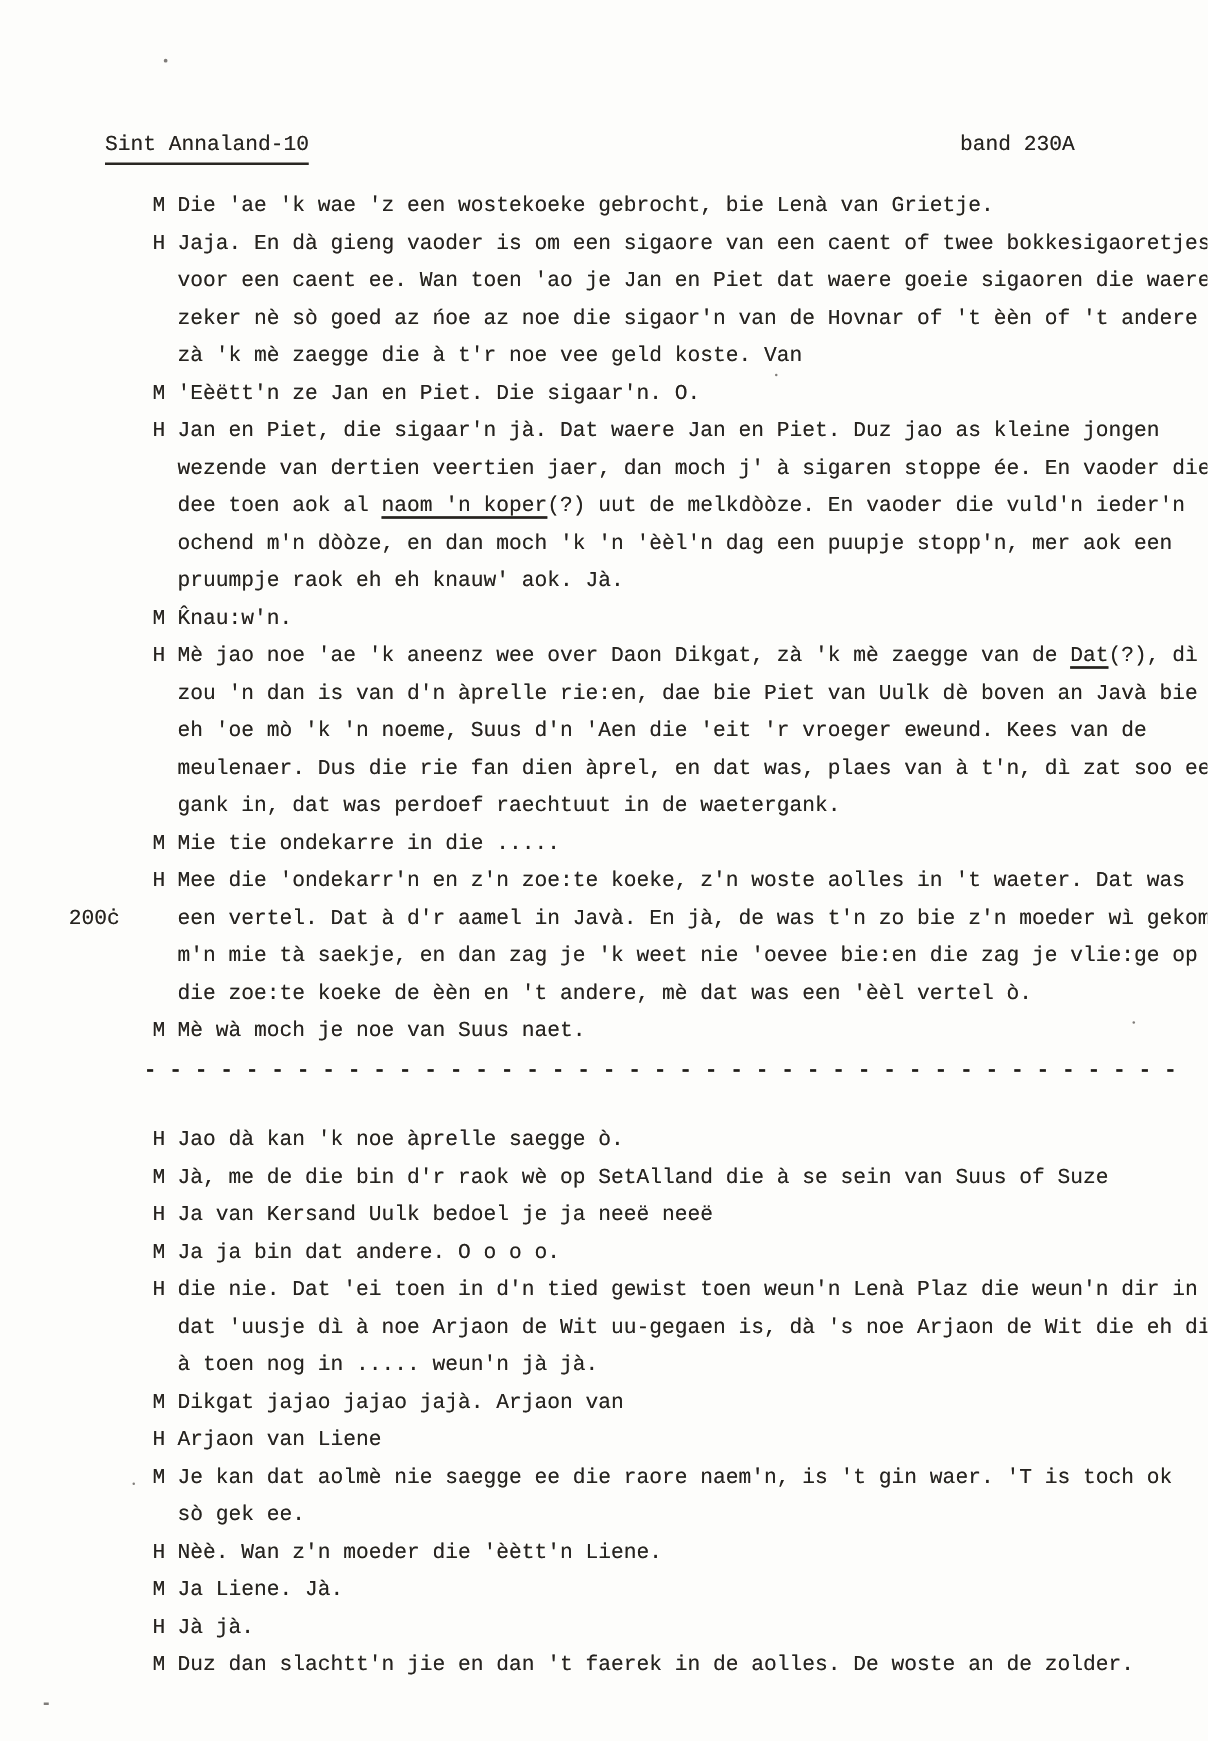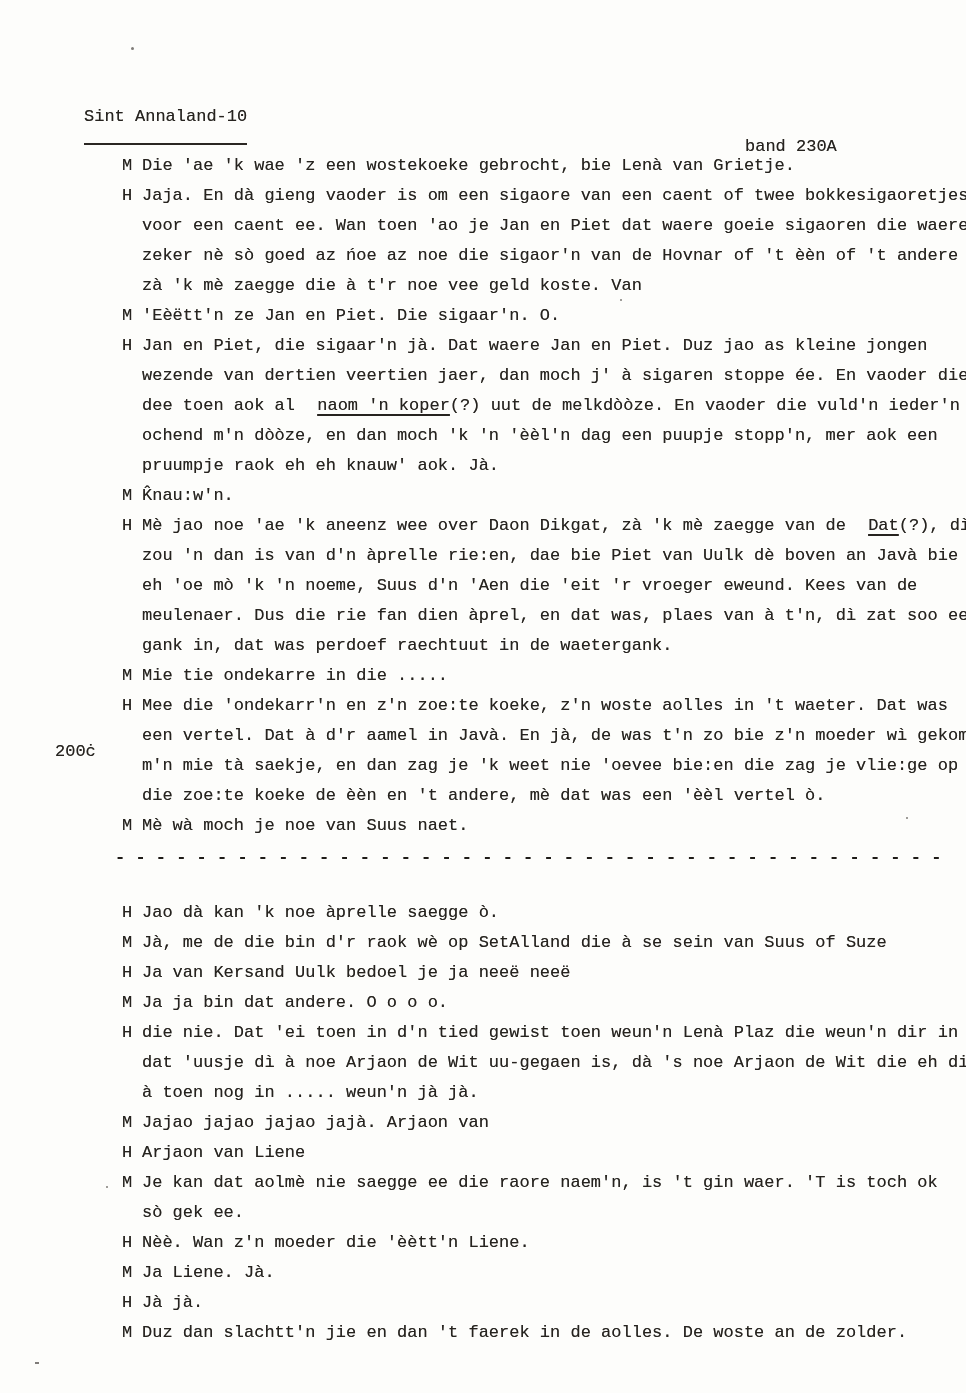--- a/index.html
+++ b/index.html
@@ -17,30 +17,29 @@
     font-size: 17px;
     color: #26231f;
     text-shadow: 0 0 0.5px rgba(30,27,22,0.55);
   }
   .doc-title {
     position: absolute;
     left: 84px;
     top: 105px;
     line-height: 24px;
     border-bottom: 2px solid #2a2723;
-    padding-bottom: 14px;
+    padding-bottom: 1px;
     white-space: pre;
   }
   .band-label {
     position: absolute;
-    left: 745px;
+    left: 768px;
     top: 105px;
     line-height: 24px;
     white-space: pre;
-    margin-top: 30px;
   }
   .section {
     position: absolute;
     left: 122px;
   }
   .section-1 { top: 151px; }
   .section-2 { top: 898px; }
   .line {
     position: relative;
     height: 30px;
@@ -48,27 +47,26 @@
     white-space: pre;
   }
   .spk {
     display: inline-block;
     width: 20px;
   }
   .cont { padding-left: 20px; }
   .margin-label {
     position: absolute;
     left: -67px;
-    top: 16px;
+    top: 0;
   }
   .u {
     text-decoration: underline;
     text-underline-offset: 4px;
     text-decoration-thickness: 1.5px;
-    margin-left: 12px;
   }
   .divider {
     position: absolute;
     left: 115px;
     top: 848px;
     line-height: 20px;
     font-weight: bold;
     white-space: pre;
     color: #1f1c18;
   }
@@ -120,21 +118,21 @@
   <div class="divider">- - - - - - - - - - - - - - - - - - - - - - - - - - - - - - - - - - - - - - - - -</div>
 
   <div class="section section-2">
       <div class="line"><span class="spk">H</span><span>Jao dà kan 'k noe àprelle saegge ò.</span></div>
       <div class="line"><span class="spk">M</span><span>Jà, me de die bin d'r raok wè op SetAlland die à se sein van Suus of Suze</span></div>
       <div class="line"><span class="spk">H</span><span>Ja van Kersand Uulk bedoel je ja neeë neeë</span></div>
       <div class="line"><span class="spk">M</span><span>Ja ja bin dat andere. O o o o.</span></div>
       <div class="line"><span class="spk">H</span><span>die nie. Dat 'ei toen in d'n tied gewist toen weun'n Lenà Plaz die weun'n dir in</span></div>
       <div class="line cont"><span>dat 'uusje dì à noe Arjaon de Wit uu-gegaen is, dà 's noe Arjaon de Wit die eh die</span></div>
       <div class="line cont"><span>à toen nog in ..... weun'n jà jà.</span></div>
-      <div class="line"><span class="spk">M</span><span>Jajao jajao jajao jajà. Arjaon van</span></div>
+      <div class="line"><span class="spk">M</span><span>Dikgat jajao jajao jajà. Arjaon van</span></div>
       <div class="line"><span class="spk">H</span><span>Arjaon van Liene</span></div>
       <div class="line"><span class="spk">M</span><span>Je kan dat aolmè nie saegge ee die raore naem'n, is 't gin waer. 'T is toch ok</span></div>
       <div class="line cont"><span>sò gek ee.</span></div>
       <div class="line"><span class="spk">H</span><span>Nèè. Wan z'n moeder die 'èètt'n Liene.</span></div>
       <div class="line"><span class="spk">M</span><span>Ja Liene. Jà.</span></div>
       <div class="line"><span class="spk">H</span><span>Jà jà.</span></div>
       <div class="line"><span class="spk">M</span><span>Duz dan slachtt'n jie en dan 't faerek in de aolles. De woste an de zolder.</span></div>
     </div>
 
   <div class="speck speck-1"></div>

